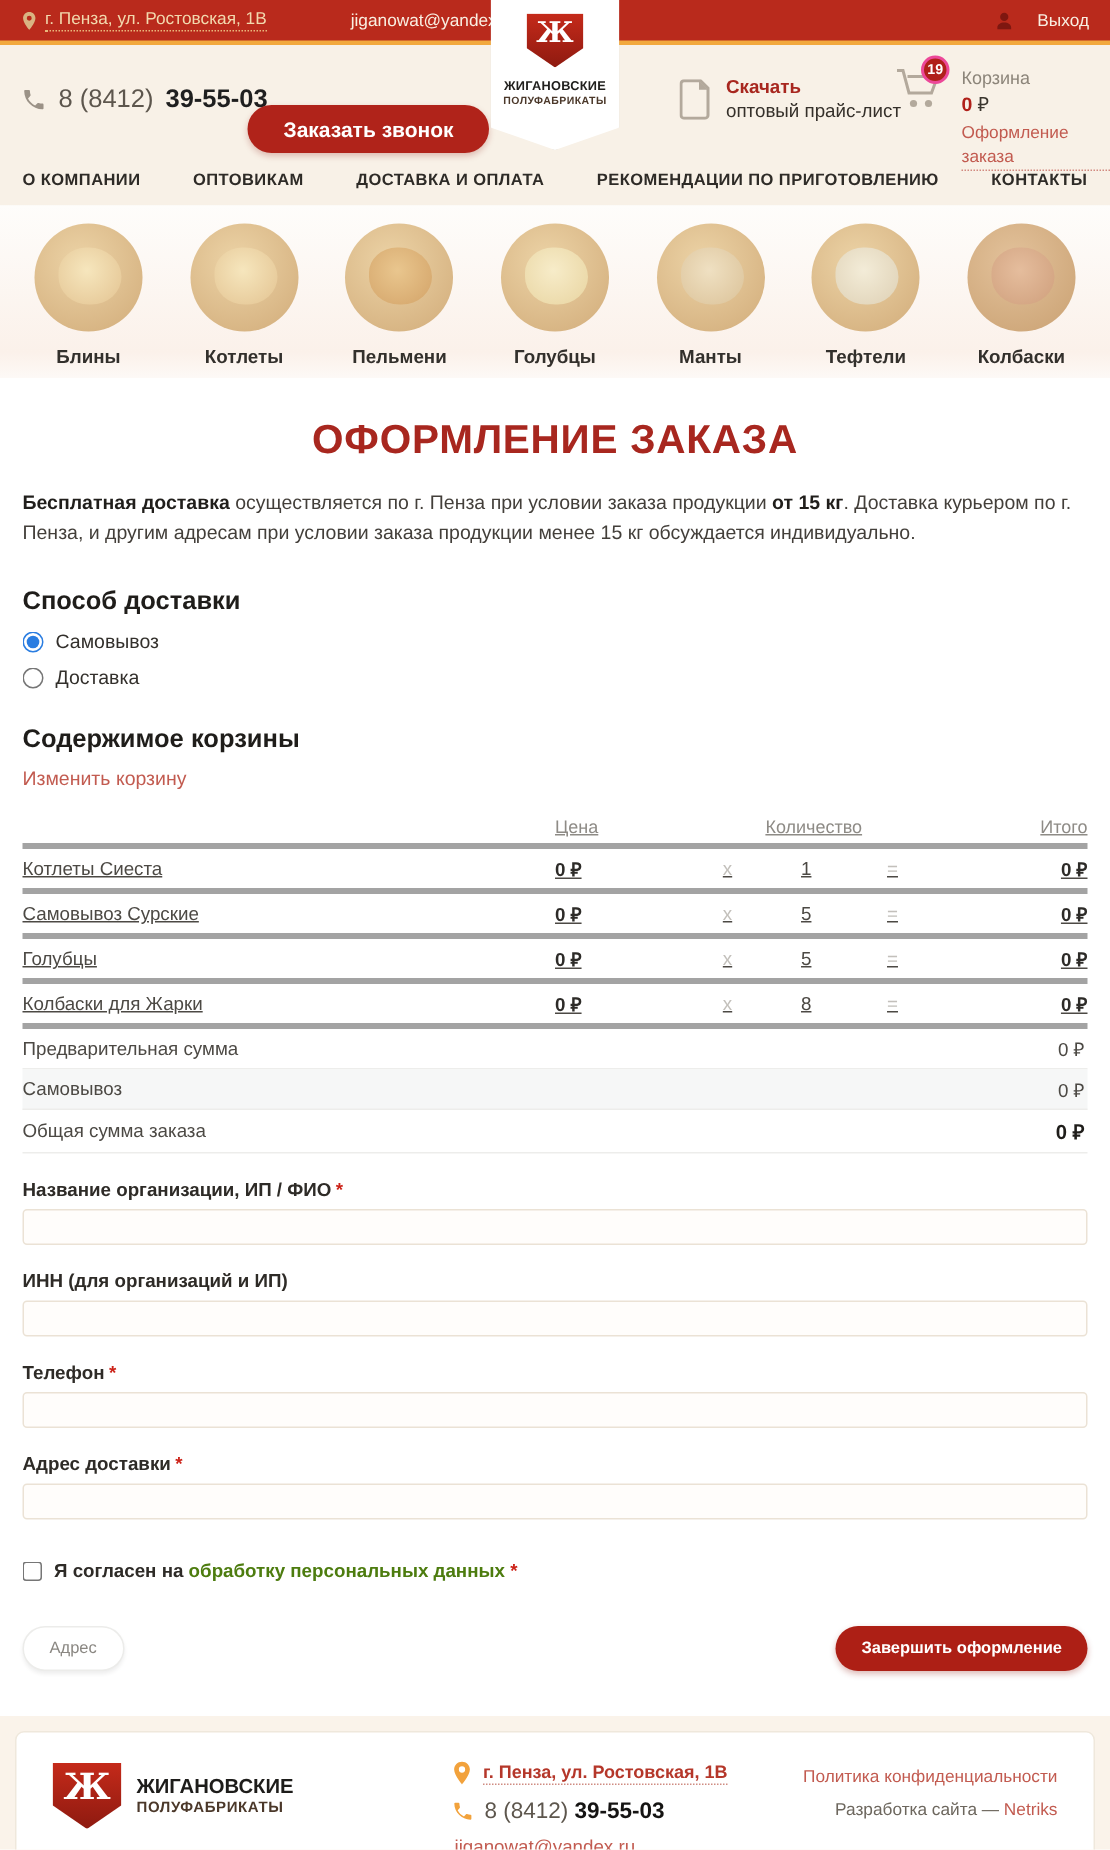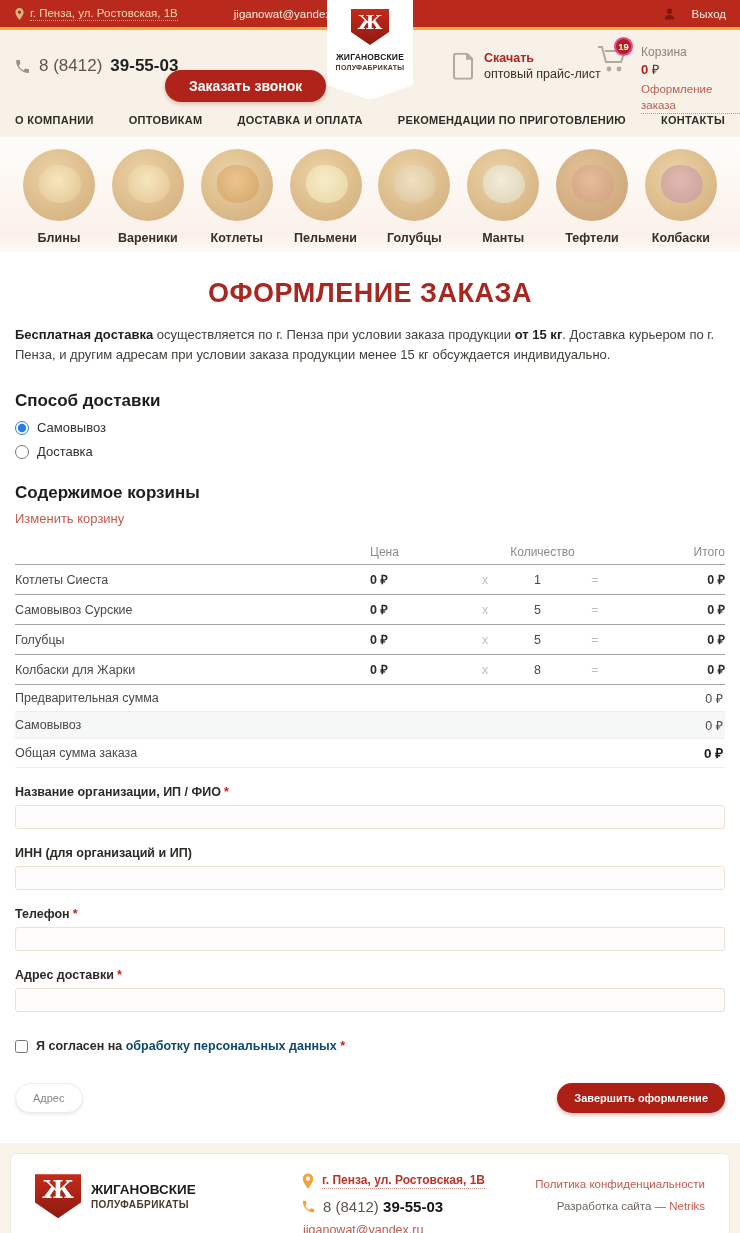--- a/index.html
+++ b/index.html
@@ -86,39 +86,39 @@
   .intro { margin-top:16px; font-size:13px; line-height:1.55; color:#433f3a; }
   .intro b { color:#201e1b; }
   .sec-h { font-size:17px; font-weight:bold; color:#1f1d1a; }
   .delivery-h { margin-top:26px; }
   .radio-row { display:flex; align-items:center; gap:8px; margin-top:9px; font-size:13px; color:#33302c; }
   .radio-row input { width:14px; height:14px; accent-color:#2a7de1; cursor:pointer; }
   .cart-h { margin-top:24px; }
   .edit-link { display:inline-block; margin-top:8px; font-size:13px; color:#c25b50; cursor:pointer; }
   
   .ctable { margin-top:12px; }
-  .trow { display:grid; grid-template-columns:355px 90px 50px 55px 60px 1fr; align-items:center; min-height:30px; border-bottom:1px solid #a3a3a3; font-size:12.5px; color:#4c4944; }
+  .trow { display:grid; grid-template-columns:355px 90px 50px 55px 60px 1fr; align-items:center; min-height:30px; border-bottom:4px solid #a3a3a3; font-size:12.5px; color:#4c4944;text-decoration:underline; }
   .trow.head { min-height:26px; font-size:12px; color:#8e8b86; }
   .trow .c-qtyhead { grid-column:3/6; text-align:center; }
   .trow .c-price { font-weight:bold; color:#2d2b28; }
   .trow .c-x, .trow .c-eq { text-align:center; color:#c3c0bb; }
   .trow .c-qty { text-align:center; }
   .trow .c-total { text-align:right; font-weight:bold; color:#2d2b28; }
   .trow.head .c-price, .trow.head .c-total { font-weight:normal; color:#8e8b86; }
   .srow { display:flex; justify-content:space-between; align-items:center; min-height:27px; border-bottom:1px solid #ededeb; font-size:12.5px; color:#4c4944; padding:0 2px 0 0; }
   .srow.alt { background:#f6f7f7; }
   .srow.grand { min-height:29px; }
   .srow.grand .sval { font-weight:bold; font-size:13.5px; color:#1f1d1a; }
   
   .f-label { margin-top:17px; font-size:12.5px; font-weight:bold; color:#2e2b27; }
   .f-label .req { color:#cc2218; margin-left:3px; }
   .f-input { display:block; width:100%; height:24px; margin-top:6px; border:1px solid #ebe2d5; border-radius:3px; background:#fffdfb; font-family:inherit; font-size:13px; padding:0 8px; color:#333; }
   .consent { margin-top:27px; display:flex; align-items:center; gap:8px; font-size:12.5px; font-weight:bold; color:#2e2b27; }
   .consent input { width:13px; height:13px; accent-color:#b0231a; cursor:pointer; }
-  .consent .lnk { color:#0c4a6e; cursor:pointer; }
+  .consent .lnk { color:#4d7c0f; cursor:pointer; }
   .consent .req { color:#cc2218; }
   .btn-row { margin-top:30px; display:flex; justify-content:space-between; align-items:center; }
   .btn-cancel { background:#fff; border:1px solid #ececea; border-radius:15px; color:#8a8782; font-size:11px; padding:8px 17px; cursor:pointer; font-family:inherit; box-shadow:0 2px 3px rgba(0,0,0,.07); }
   .btn-submit { background:#ad1f15; border:none; border-radius:16px; color:#fff; font-size:11px; font-weight:bold; padding:9px 17px; cursor:pointer; font-family:inherit; box-shadow:0 2px 4px rgba(140,20,10,.3); }
   
   .footer-sec { margin-top:30px; background:#faf3ea; padding:10px 10px 0; height:133px; }
   .footer-card { background:#fff; border:1px solid #efe8dc; border-radius:6px; height:113px; position:relative; padding:20px 24px; }
   .f-logo { display:flex; align-items:center; gap:10px; }
   .f-shield { width:46px; height:44px; background:linear-gradient(180deg,#c52a1a,#8e1a10); clip-path:polygon(0 0,100% 0,100% 64%,50% 100%,0 64%);
     display:flex; align-items:flex-start; justify-content:center; color:#fff; font-family:"DejaVu Serif", serif; font-weight:bold; font-size:24px; line-height:32px; }
@@ -222,24 +222,20 @@
   <span class="nav-item">КОНТАКТЫ</span>
 </div>
 
 <div class="categories">
   <div class="cat">
     <div class="cat-circle"></div>
     <div class="cat-label">Блины</div>
   </div>
   <div class="cat">
     <div class="cat-circle"></div>
-    <div class="cat-label">Вареники</div>
-  </div>
-  <div class="cat">
-    <div class="cat-circle"></div>
     <div class="cat-label">Котлеты</div>
   </div>
   <div class="cat">
     <div class="cat-circle"></div>
     <div class="cat-label">Пельмени</div>
   </div>
   <div class="cat">
     <div class="cat-circle"></div>
     <div class="cat-label">Голубцы</div>
   </div>

